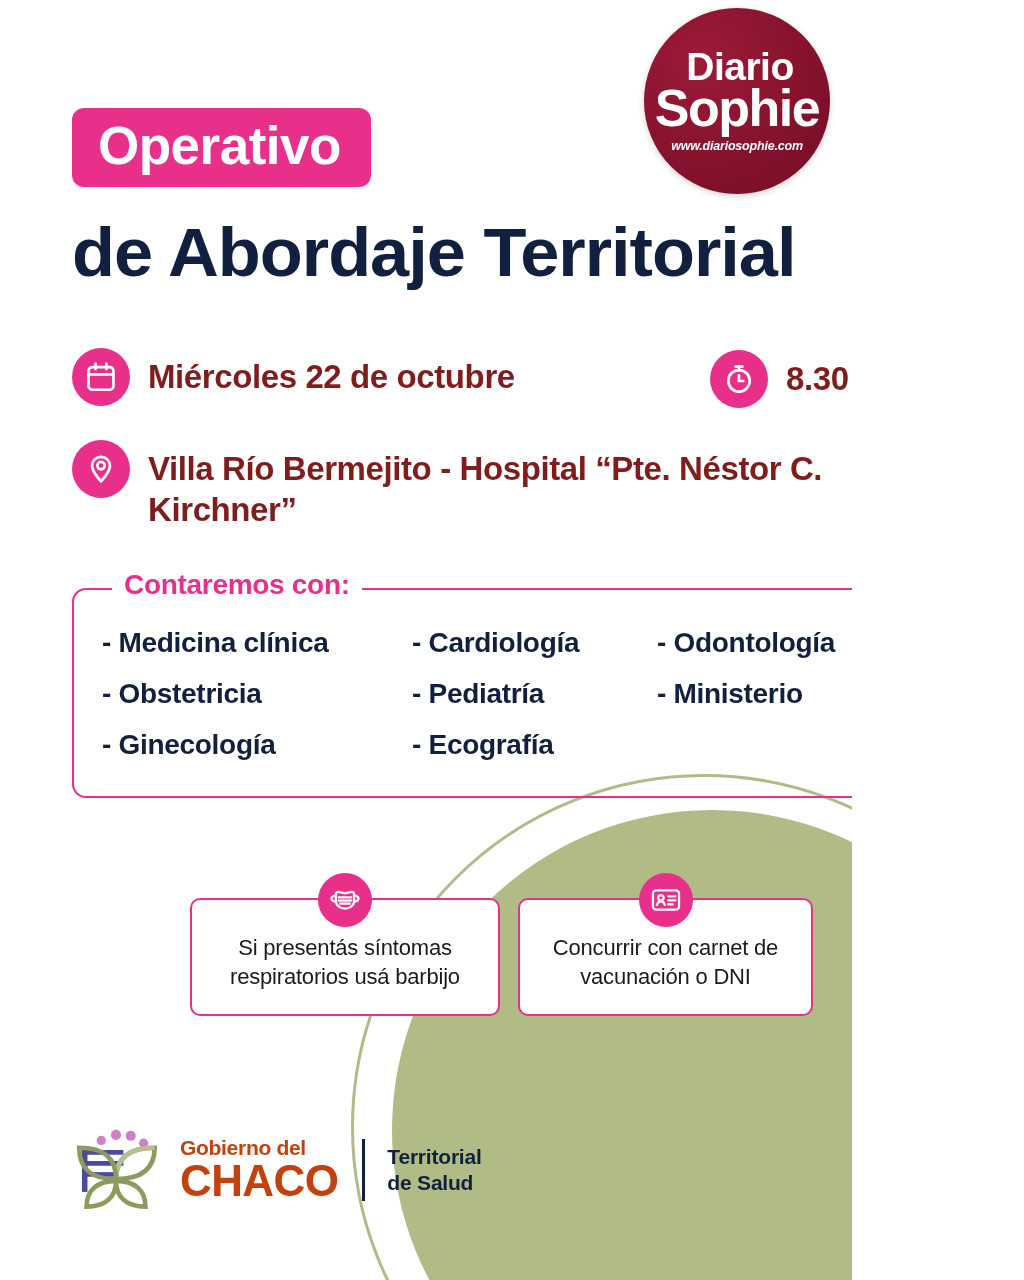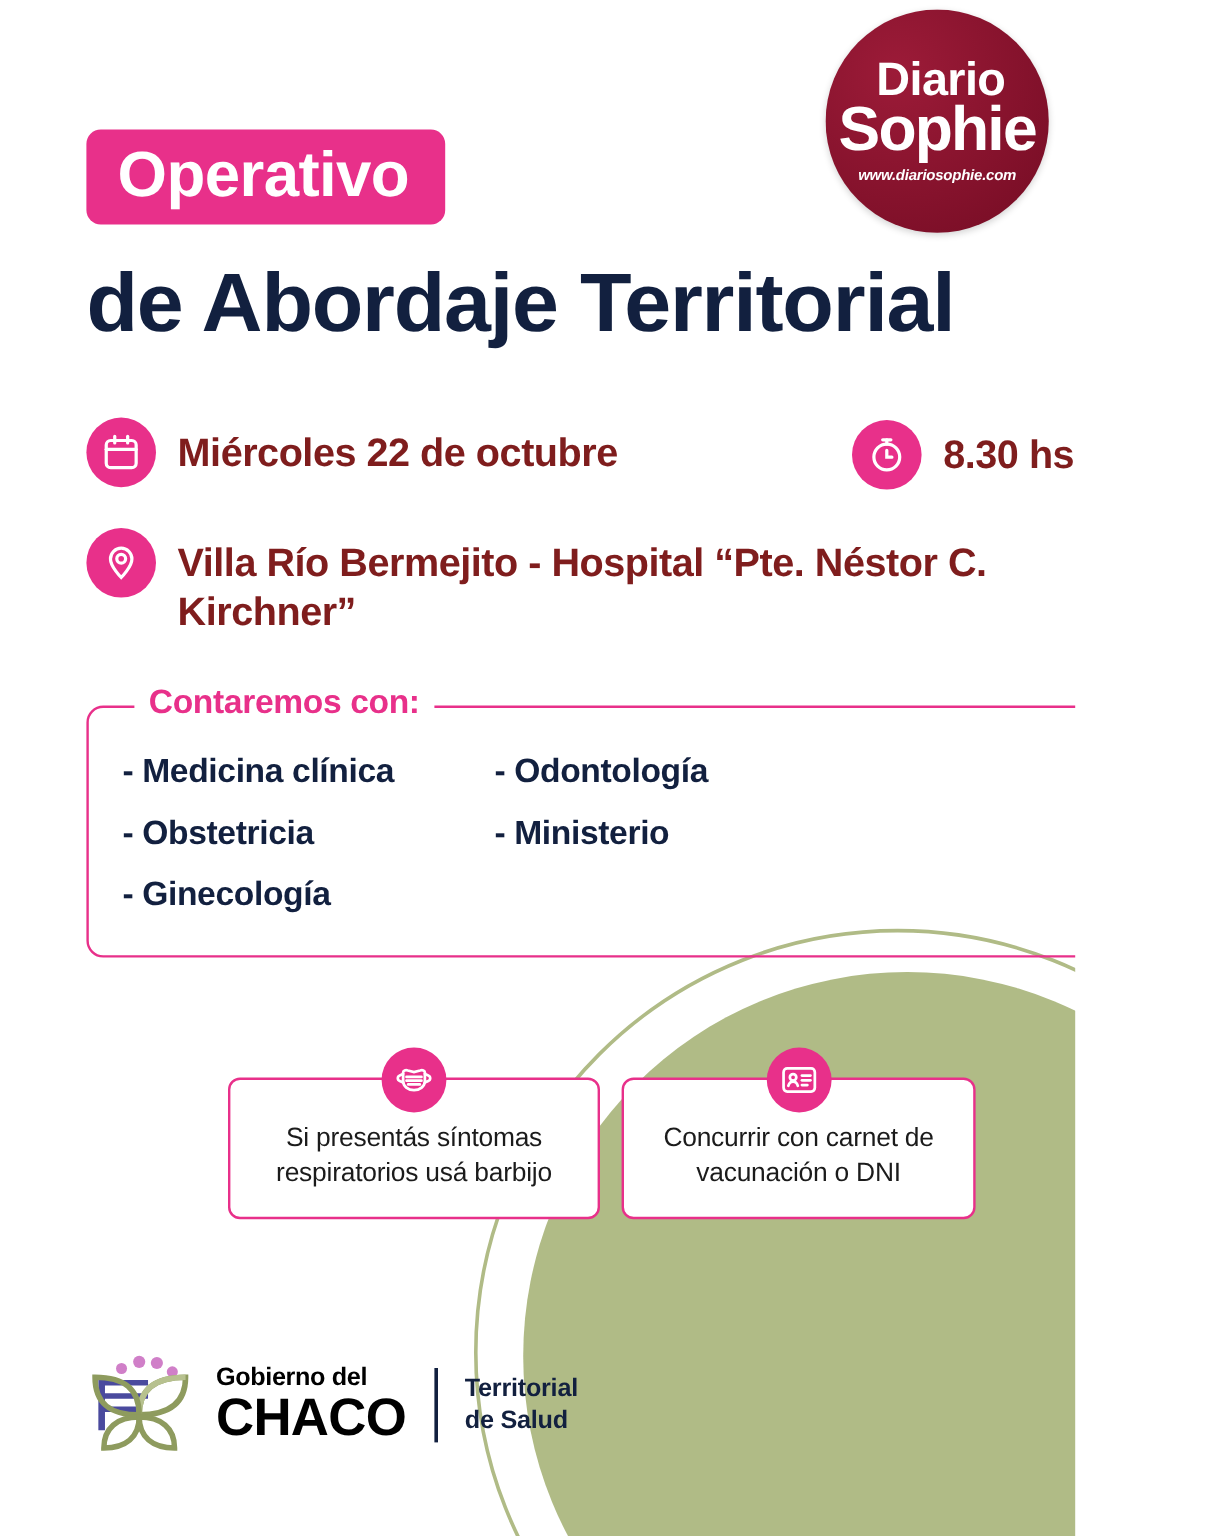--- a/index.html
+++ b/index.html
@@ -10,21 +10,20 @@
   }
   body {
     font-family: "Liberation Sans", "DejaVu Sans", sans-serif;
   }
   #poster {
     position: relative;
     width: 852px;
     height: 1280px;
     background: #ffffff;
     overflow: hidden;
-    padding-left: 44px;
   }
 
   
   .olive-circle {
     position: absolute;
     width: 640px;
     height: 640px;
     right: -180px;
     bottom: -170px;
     border-radius: 50%;
@@ -223,21 +222,21 @@
 
   
   .footer {
     position: absolute;
     left: 70px;
     top: 1122px;
     display: flex;
     align-items: center;
   }
   .gov-mark { flex: 0 0 auto; margin-right: 18px; }
-  .gov-name { color: #000000; }
+  .gov-name { color: #c2410c; }
   .gov-name .gn-top {
     font-size: 21px;
     font-weight: bold;
     letter-spacing: -0.3px;
     line-height: 1.05;
   }
   .gov-name .gn-main {
     font-size: 44px;
     font-weight: bold;
     letter-spacing: -0.6px;
@@ -308,20 +307,25 @@
     <span class="info-text">Villa Río Bermejito - Hospital “Pte. Néstor C. Kirchner”</span>
   </div>
 
   <div class="services">
     <div class="services-legend">Contaremos con:</div>
     <div class="services-cols">
       <div class="svc-col" id="svc-col-0">
         <div class="svc-item">- Medicina clínica</div>
         <div class="svc-item">- Obstetricia</div>
         <div class="svc-item">- Ginecología</div>
+      </div>
+      <div class="svc-col" id="svc-col-1">
+        <div class="svc-item">- Cardiología</div>
+        <div class="svc-item">- Pediatría</div>
+        <div class="svc-item">- Ecografía</div>
       </div>
       <div class="svc-col" id="svc-col-2">
         <div class="svc-item">- Odontología</div>
         <div class="svc-item">- Ministerio</div>
       </div>
     </div>
   </div>
 
   <div class="notices">
     <div class="notice" id="notice-0">

